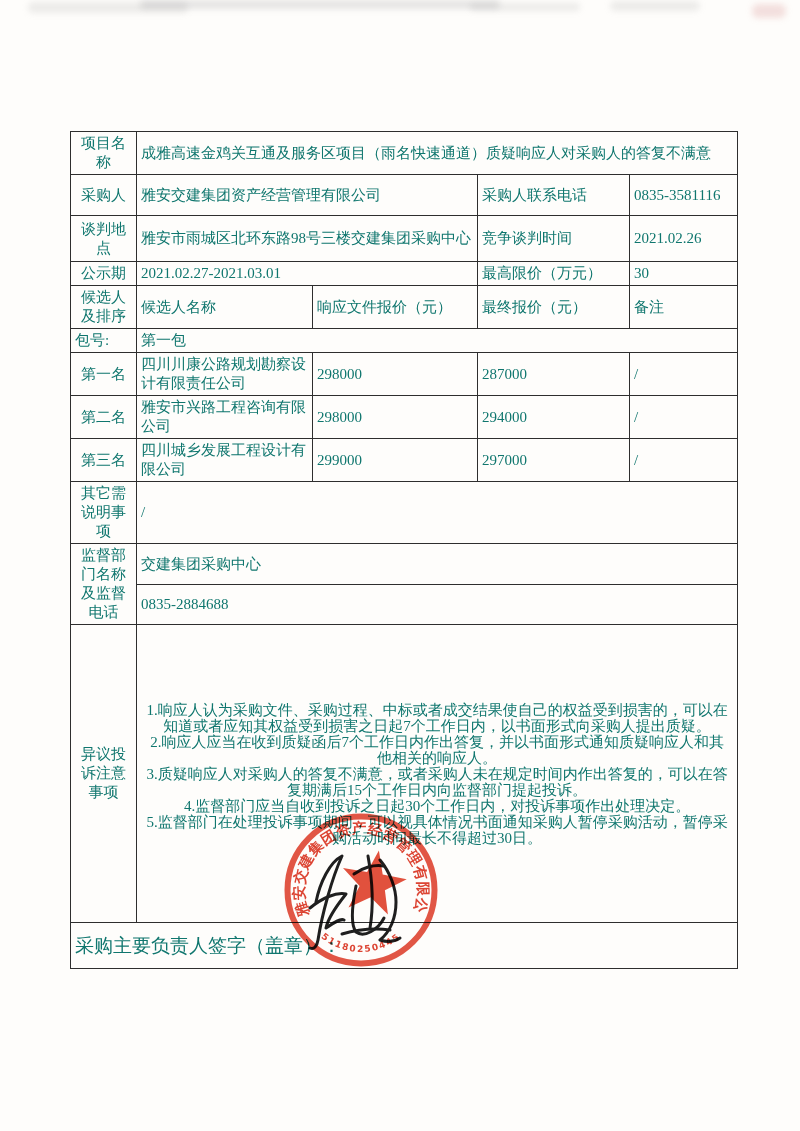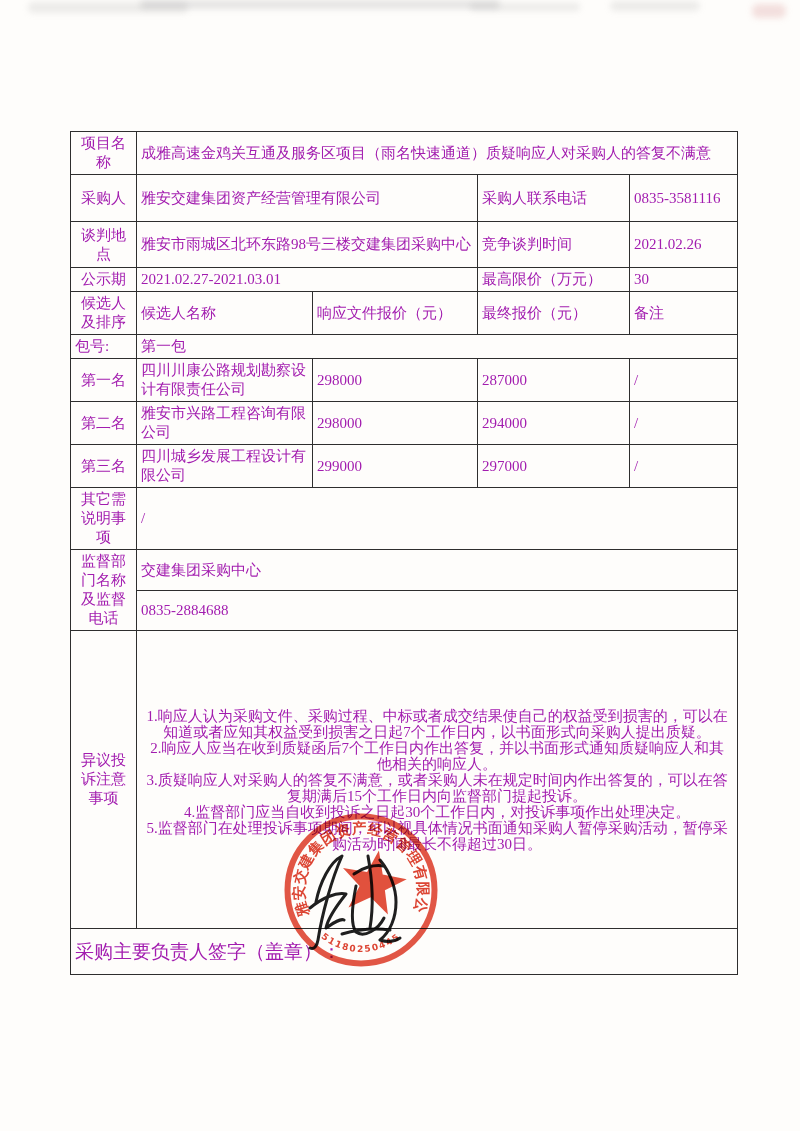--- a/index.html
+++ b/index.html
@@ -23,21 +23,21 @@
     position: absolute; top: 71px; left: 0; width: 100%;
     text-align: center;
     font-family: "Liberation Sans", sans-serif;
     font-weight: 700; font-size: 21px; line-height: 27px; color: #101010;
     letter-spacing: .5px;
   }
 
   table.main {
     position: absolute; left: 70px; top: 131px; width: 667px;
     border-collapse: collapse; table-layout: fixed;
-    font-size: 15px; color: #a21caf;
+    font-size: 15px; color: #0f766e;
   }
   table.main td {
     border: 1.6px solid #2e2e2e;
     padding: 2px 4px;
     vertical-align: middle;
     line-height: 19px;
     overflow: hidden;
   }
   td.lbl  { text-align: center; padding: 2px 1px; line-height: 18px; }
   td.lbl-left { text-align: left; padding-left: 4px; }
@@ -78,21 +78,21 @@
       <col style="width:152px">
       <col style="width:108px">
   </colgroup>
 
   <tbody>
       <tr style="height:40px">
     <td class="lbl">项目名称</td>
     <td class="vleft" colspan="4">成雅高速金鸡关互通及服务区项目（雨名快速通道）质疑响应人对采购人的答复不满意</td>
   </tr>
 
-  <tr style="height:47px">
+  <tr style="height:41px">
     <td class="lbl">采购人</td>
     <td class="vleft" colspan="2">雅安交建集团资产经营管理有限公司</td>
     <td class="ctr">采购人联系电话</td>
     <td class="ctr">0835-3581116</td>
   </tr>
 
   <tr style="height:46px">
     <td class="lbl">谈判地点</td>
     <td class="vleft" colspan="2">雅安市雨城区北环东路98号三楼交建集团采购中心</td>
     <td class="ctr">竞争谈判时间</td>

